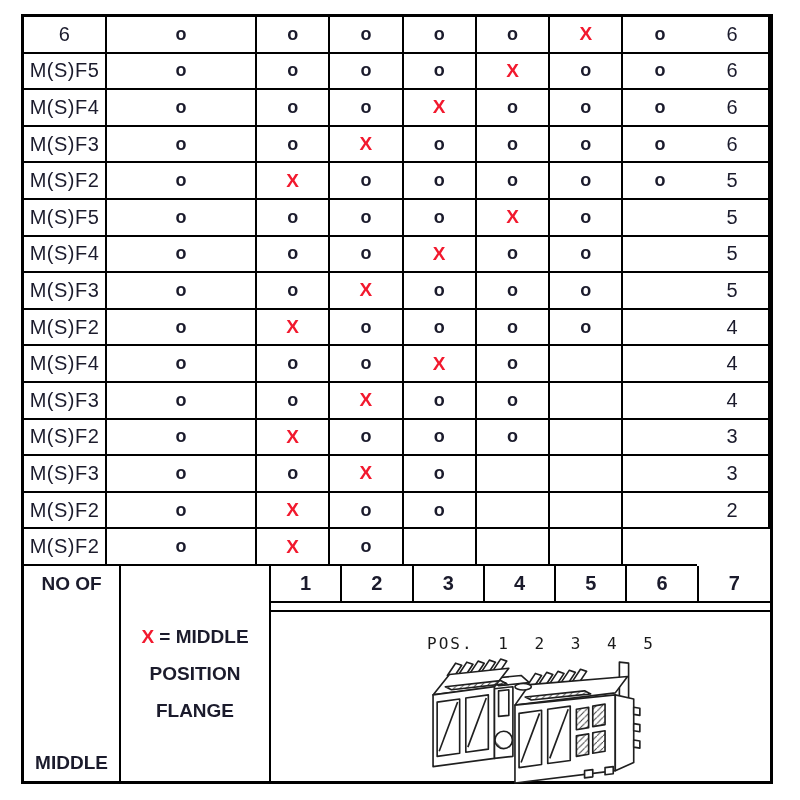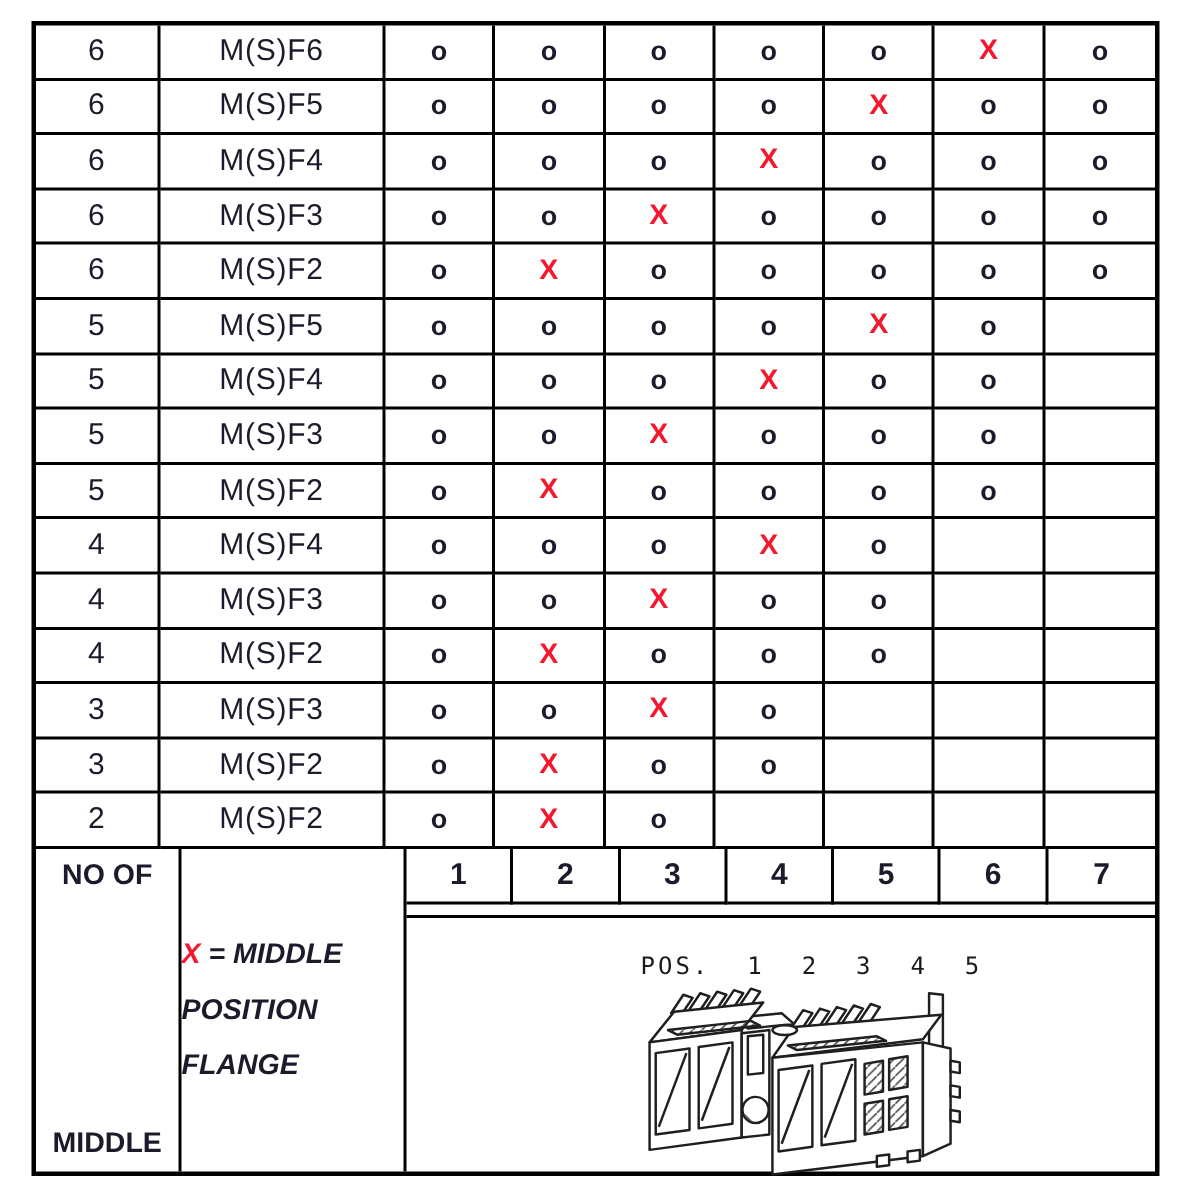--- a/index.html
+++ b/index.html
@@ -34,22 +34,22 @@
 
   
   .bottom { flex:1; display:flex; }
   .poles-cell {
     width:97px; border-right:2px solid #000;
     display:flex; flex-direction:column; align-items:center; justify-content:space-between;
     font-size:19px; font-weight:700; color:#1b1b2c; line-height:36px; text-align:center;
   }
   .legend-cell {
     width:150px; border-right:2px solid #000;
-    display:flex; flex-direction:column; align-items:flex-start; justify-content:center;
-    font-size:19px; font-weight:700; color:#1b1b2c; line-height:37px; text-align:center;font-style:italic;
+    display:flex; flex-direction:column; align-items:center; justify-content:center;
+    font-size:19px; font-weight:700; color:#1b1b2c; line-height:37px; text-align:center;
   }
   .legend-cell .red, .red { color:#f2192e; }
   .bottom-right { flex:1; display:flex; flex-direction:column; }
   .numrow {
     height:37px; display:grid; grid-template-columns:repeat(7,1fr);
   }
   .ncell {
     border-right:2px solid #000; border-bottom:2px solid #000;
     display:flex; align-items:center; justify-content:center;
     font-size:20px; font-weight:700; color:#1b1b2c;
@@ -67,21 +67,20 @@
   .connector-svg { position:absolute; left:160px; top:44px; }
 </style>
 </head>
 <body>
 
 <div class="page">
   <div class="table">
 
     <div class="rows">
         <div class="cell txt">6</div>
-        <div class="cell txt">M(S)F6</div>
         <div class="cell mark">o</div>
         <div class="cell mark">o</div>
         <div class="cell mark">o</div>
         <div class="cell mark">o</div>
         <div class="cell mark">o</div>
         <div class="cell mark x">X</div>
         <div class="cell mark noR">o</div>
         <div class="cell txt">6</div>
         <div class="cell txt">M(S)F5</div>
         <div class="cell mark">o</div>

